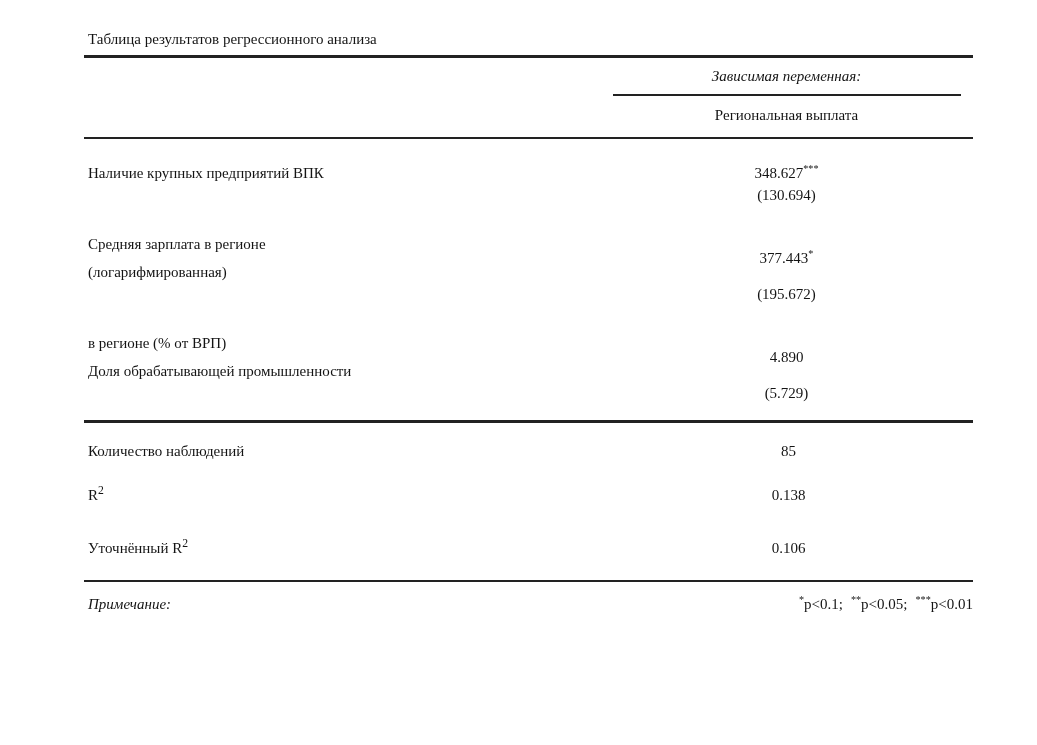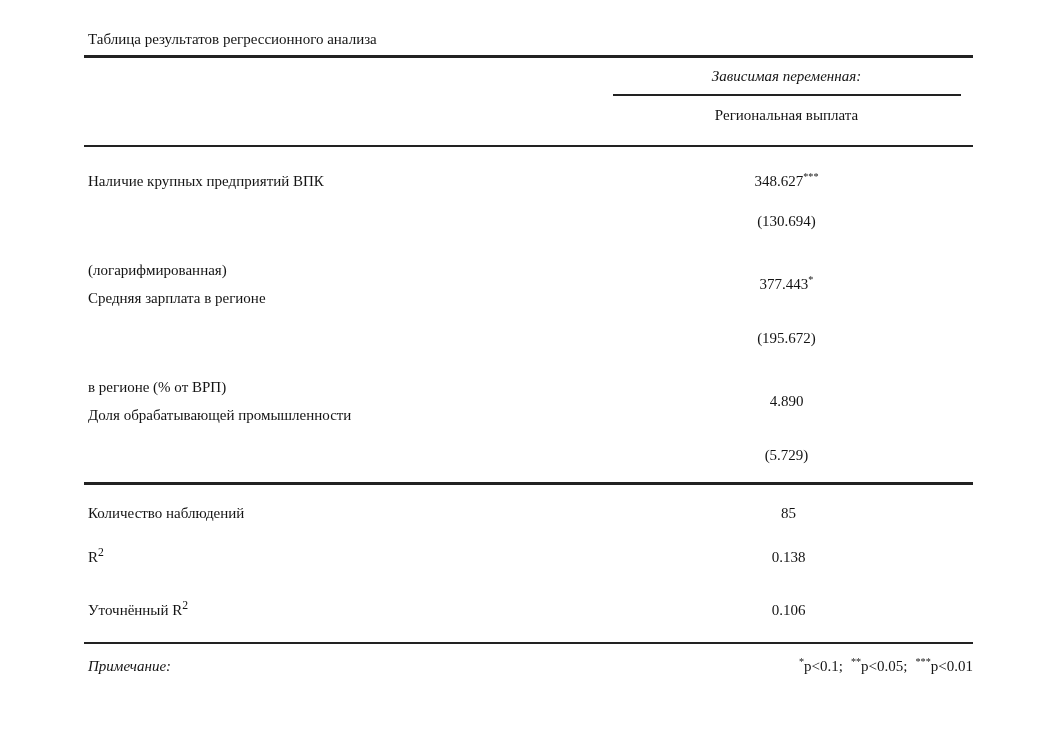--- a/index.html
+++ b/index.html
@@ -18,27 +18,27 @@
     font-size:15px;
   }
   .rule { height:2.5px; background:#222222; }
   .row { display:flex; }
   .col-label { width:516px; padding-left:4px; }
   .col-value { width:373px; text-align:center; }
   .title-row { padding:3px 0 7px 4px; }
   .dep-label-row { padding:10px 0 9px 0; }
   .dep-label-row .col-value { font-style:italic; }
   .partial-rule { height:2px; background:#222222; width:348px; margin:0 auto; }
-  .dep-name-row { padding:11px 0 21px 0; }
+  .dep-name-row { padding:11px 0 13px 0; }
   .coef-section { padding:20px 0 18px 0; }
   .coef-block { margin-bottom:26px; }
   .coef-block:last-child { margin-bottom:0; }
   .coef-top { display:flex; align-items:center; }
   .coef-top .col-label { line-height:28px; }
-  .coef-err-row { display:flex; margin-top:18px; }
+  .coef-err-row { display:flex; }
   .stats-section { padding:12px 0 13px 0; }
   .stat-row { display:flex; align-items:center; height:34px; margin-bottom:10px;gap:10px; }
   .stat-row:last-child { margin-bottom:10px;align-items:flex-end; }
   .note-row { display:flex; padding-top:14px; align-items:flex-start; }
   .note-label { width:300px; padding-left:4px; font-style:italic; }
   .note-text { flex:1; text-align:right; white-space:nowrap; }
   .note-item { margin-left:8px; }
   .note-item:first-child { margin-left:12px;text-align:center; }
   .sup { font-size:0.68em; vertical-align:super; line-height:0; }
   .sup2 { font-size:0.78em; vertical-align:super; line-height:0; }
@@ -80,22 +80,22 @@
           <div class="col-value"><span>348.627</span><span class="sup">***</span></div>
         </div>
         <div class="coef-err-row">
           <div class="col-label"></div>
           <div class="col-value">(130.694)</div>
         </div>
       </div>
       <div class="coef-block">
         <div class="coef-top">
           <div class="col-label">
+            <div>Средняя зарплата в регионе</div>
             <div>(логарифмированная)</div>
-            <div>Средняя зарплата в регионе</div>
           </div>
           <div class="col-value"><span>377.443</span><span class="sup">*</span></div>
         </div>
         <div class="coef-err-row">
           <div class="col-label"></div>
           <div class="col-value">(195.672)</div>
         </div>
       </div>
       <div class="coef-block">
         <div class="coef-top">

